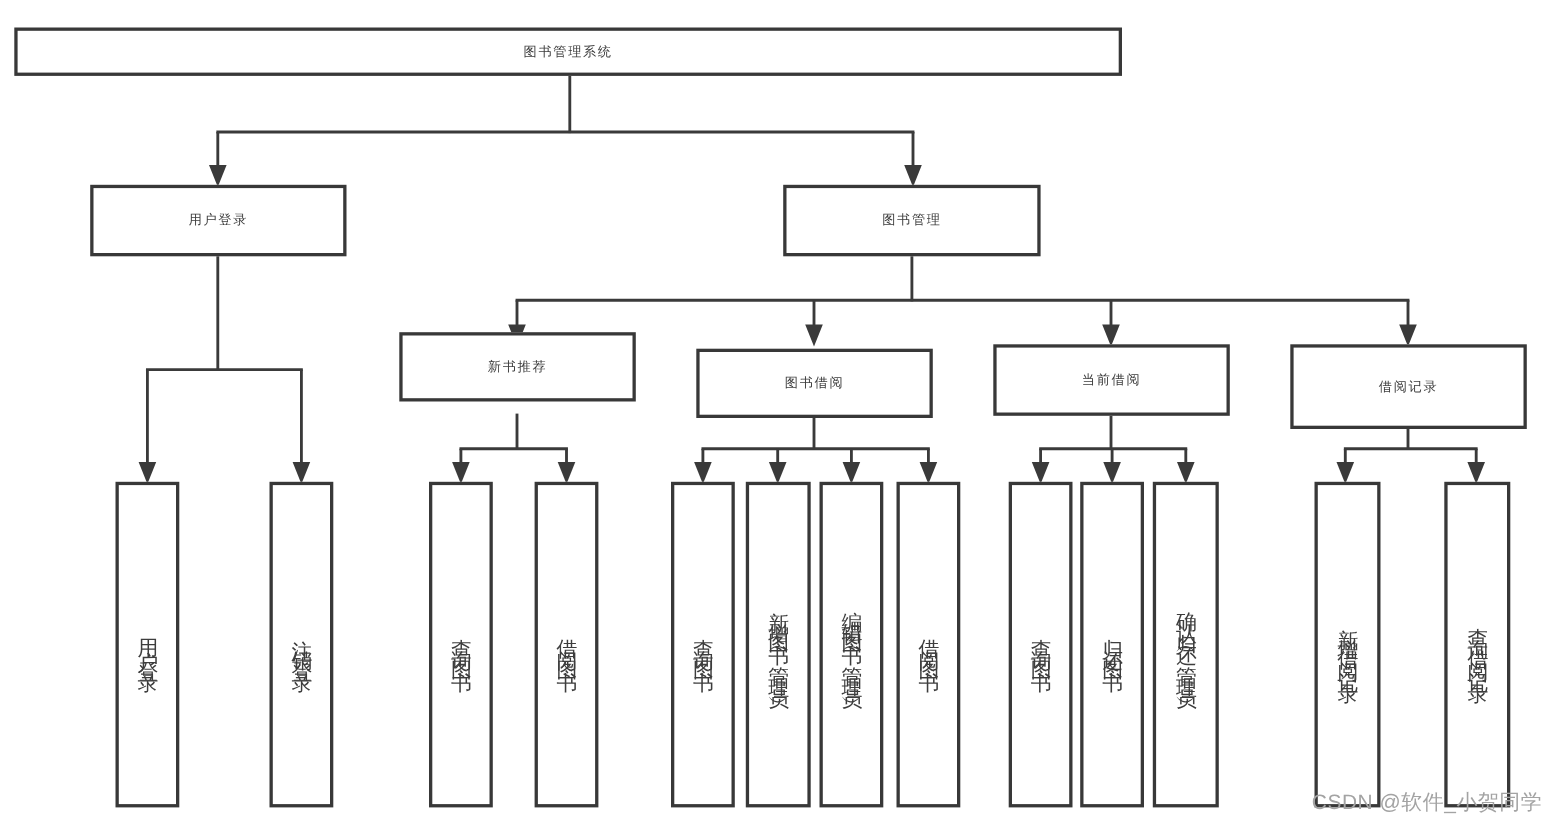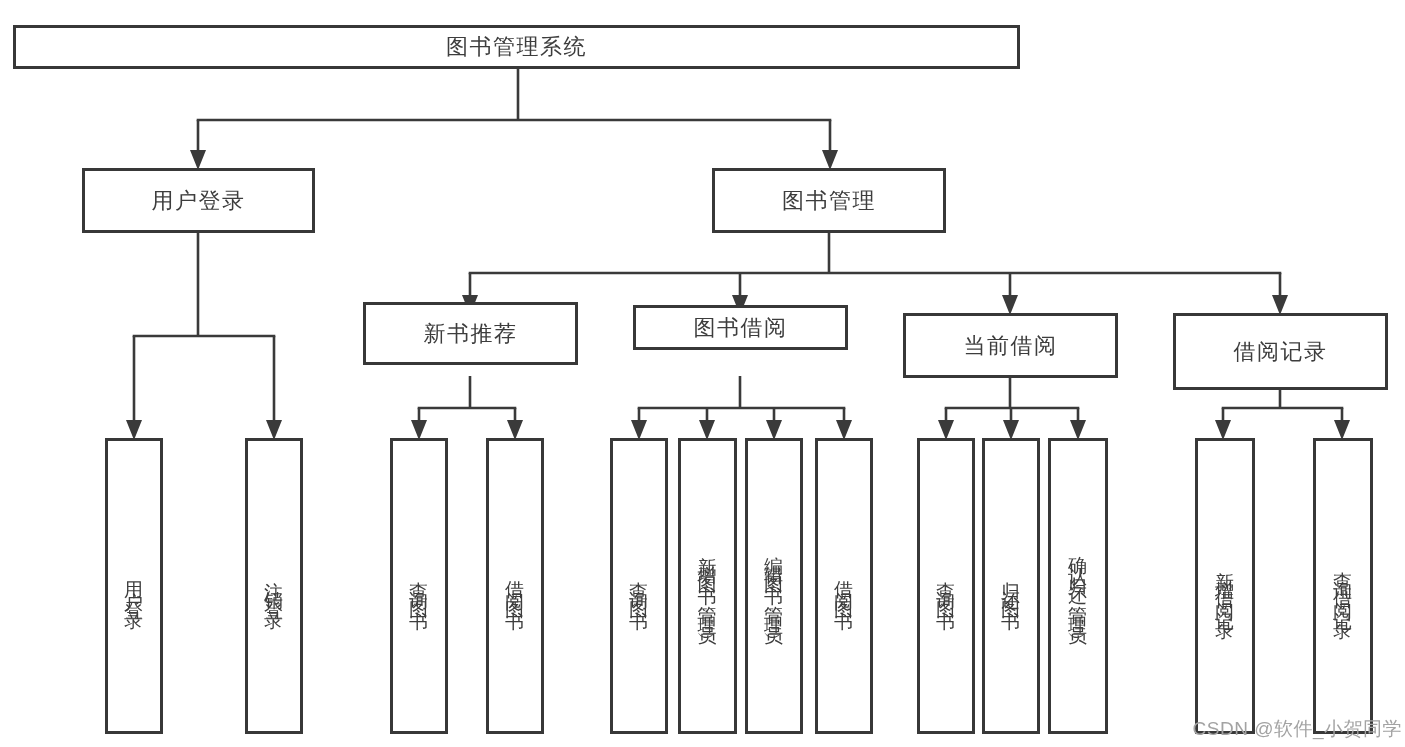--- a/index.html
+++ b/index.html
@@ -29,21 +29,21 @@
     box-sizing: border-box;
     background: var(--box_fill, #ffffff);
     border: 3px solid var(--box_border, #383838);
     display: flex;
     align-items: center;
     justify-content: center;
     color: var(--text, #3d3d3d);
     z-index: 2;
   }
   .h {
-    font-size: 22px;
+    font-size: 12px;
     letter-spacing: 1.5px;
     white-space: nowrap;
   }
   .leaf {
     writing-mode: vertical-rl;
     font-size: 19px;
     letter-spacing: 10px;
     line-height: 1;
   }
   .lbl { display: block; }
@@ -146,21 +146,21 @@
   <div class="box h" style="left:82px; top:168px; width:233px; height:65px;">
     <span class="lbl">用户登录</span>
   </div>
   <div class="box h" style="left:712px; top:168px; width:234px; height:65px;">
     <span class="lbl">图书管理</span>
   </div>
 
   <div class="box h" style="left:363px; top:302px; width:215px; height:63px;">
     <span class="lbl">新书推荐</span>
   </div>
-  <div class="box h" style="left:633px; top:305px; width:215px; height:45px;">
+  <div class="box h" style="left:633px; top:317px; width:215px; height:63px;">
     <span class="lbl">图书借阅</span>
   </div>
   <div class="box h" style="left:903px; top:313px; width:215px; height:65px;">
     <span class="lbl">当前借阅</span>
   </div>
   <div class="box h" style="left:1173px; top:313px; width:215px; height:77px;">
     <span class="lbl">借阅记录</span>
   </div>
 
   <div class="box leaf" style="left:105px; top:438px; width:58px; height:296px;">

